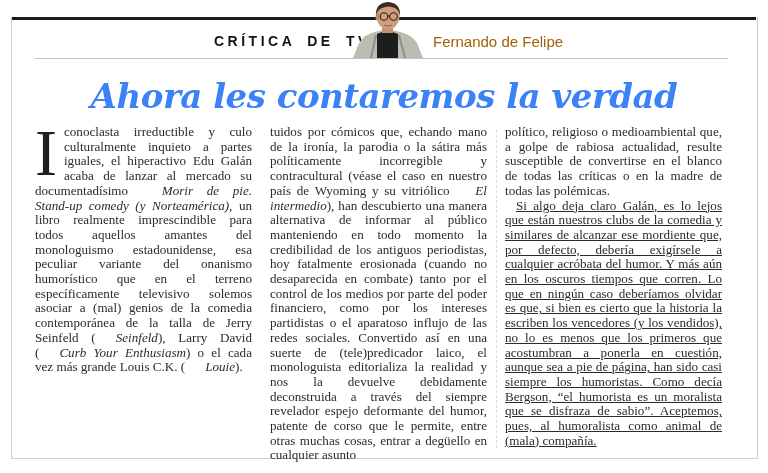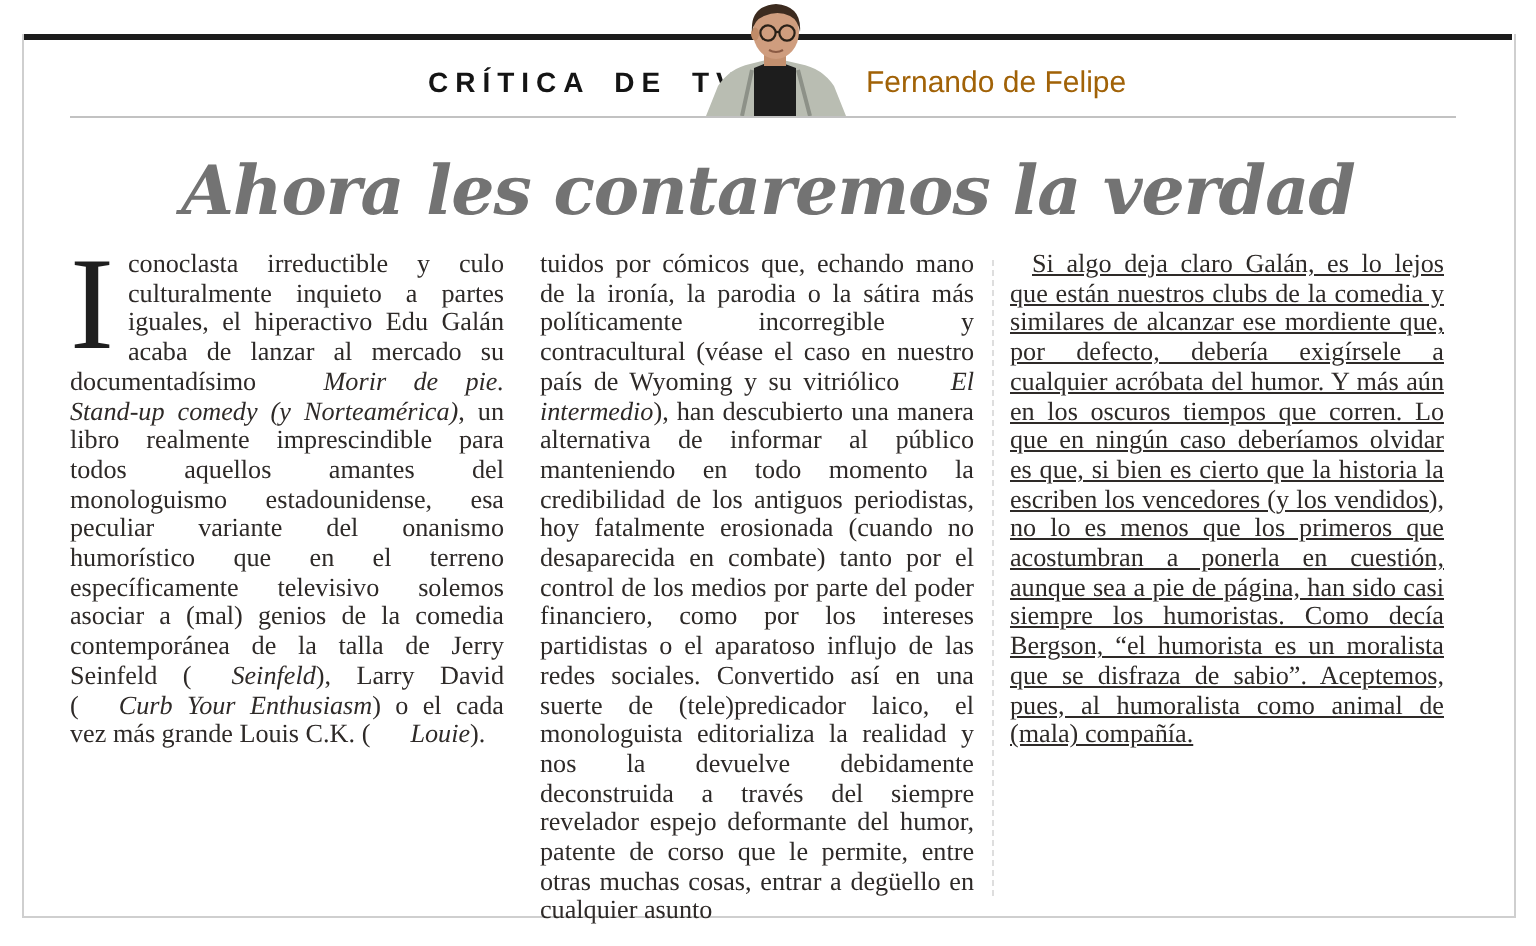--- a/index.html
+++ b/index.html
@@ -13,21 +13,21 @@
   
   .section-label{position:absolute;left:214px;top:33px;
                  font-family:"Liberation Sans",sans-serif;font-weight:bold;font-size:14px;
                  letter-spacing:3.5px;word-spacing:5px;color:#141414;white-space:nowrap;}
   .author{position:absolute;left:433px;top:33px;
           font-family:Liberation Sans, sans-serif;font-size:15px;color:#a16207;white-space:nowrap;}
   .photo{position:absolute;left:351px;top:1px;width:73px;height:57px;z-index:3;}
   
   .headline{position:absolute;left:0;top:76px;width:768px;text-align:center;
             font-family:"DejaVu Serif","Liberation Serif",serif;
-            font-weight:bold;font-style:italic;font-size:34px;letter-spacing:-0.5px;color:#737373;}
+            font-weight:bold;font-style:italic;font-size:34px;letter-spacing:-0.5px;color:#3b82f6;}
   
   .columns{position:absolute;left:35px;top:125px;width:688px;display:flex;gap:18px;}
   .col{width:217px;font-size:13.1px;line-height:14.7px;text-align:justify;color:#2e2a28;
        font-family:"Liberation Serif",serif;}
   .col p{margin:0;padding:0;}
   .col p.indent{text-indent:11px;text-decoration:underline;}
   .col em{font-style:italic;margin-left:20px;}
   .dropcap{float:left;font-size:66px;line-height:54px;height:56px;
            padding:1px 7px 0 0;color:#1f1f1f;font-family:"Liberation Serif",serif;}
   .mid-dash{position:absolute;left:496px;top:130px;height:318px;width:0;
@@ -74,17 +74,18 @@
   <div class="mid-dash"></div>
 
   <div class="columns" id="cols">
       <div class="col">
         <p><span class="dropcap">I</span><span>conoclasta irreductible y culo culturalmente inquieto a partes iguales, el hiperactivo Edu Galán acaba de lanzar al mercado su documentadísimo </span><em>Morir de pie. Stand-up comedy (y Norteamérica)</em><span>, un libro realmente imprescindible para todos aquellos amantes del monologuismo estadounidense, esa peculiar variante del onanismo humorístico que en el terreno específicamente televisivo solemos asociar a (mal) genios de la comedia contemporánea de la talla de Jerry Seinfeld (</span><em>Seinfeld</em><span>), Larry David (</span><em>Curb Your Enthusiasm</em><span>) o el cada vez más grande Louis C.K. (</span><em>Louie</em><span>).</span></p>
       </div>
       <div class="col">
         <p><span>tuidos por cómicos que, echando mano de la ironía, la parodia o la sátira más políticamente incorregible y contracultural (véase el caso en nuestro país de Wyoming y su vitriólico </span><em>El intermedio</em><span>), han descubierto una manera alternativa de informar al público manteniendo en todo momento la credibilidad de los antiguos periodistas, hoy fatalmente erosionada (cuando no desaparecida en combate) tanto por el control de los medios por parte del poder financiero, como por los intereses partidistas o el aparatoso influjo de las redes sociales. Convertido así en una suerte de (tele)predicador laico, el monologuista editorializa la realidad y nos la devuelve debidamente deconstruida a través del siempre revelador espejo deformante del humor, patente de corso que le permite, entre otras muchas cosas, entrar a degüello en cualquier asunto</span></p>
       </div>
       <div class="col">
+        <p><span>político, religioso o medioambiental que, a golpe de rabiosa actualidad, resulte susceptible de convertirse en el blanco de todas las críticas o en la madre de todas las polémicas.</span></p>
         <p class="indent"><span>Si algo deja claro Galán, es lo lejos que están nuestros clubs de la comedia y similares de alcanzar ese mordiente que, por defecto, debería exigírsele a cualquier acróbata del humor. Y más aún en los oscuros tiempos que corren. Lo que en ningún caso deberíamos olvidar es que, si bien es cierto que la historia la escriben los vencedores (y los vendidos), no lo es menos que los primeros que acostumbran a ponerla en cuestión, aunque sea a pie de página, han sido casi siempre los humoristas. Como decía Bergson, “el humorista es un moralista que se disfraza de sabio”. Aceptemos, pues, al humoralista como animal de (mala) compañía.</span></p>
       </div>
     </div>
 
 </div>
 
 </body></html>

